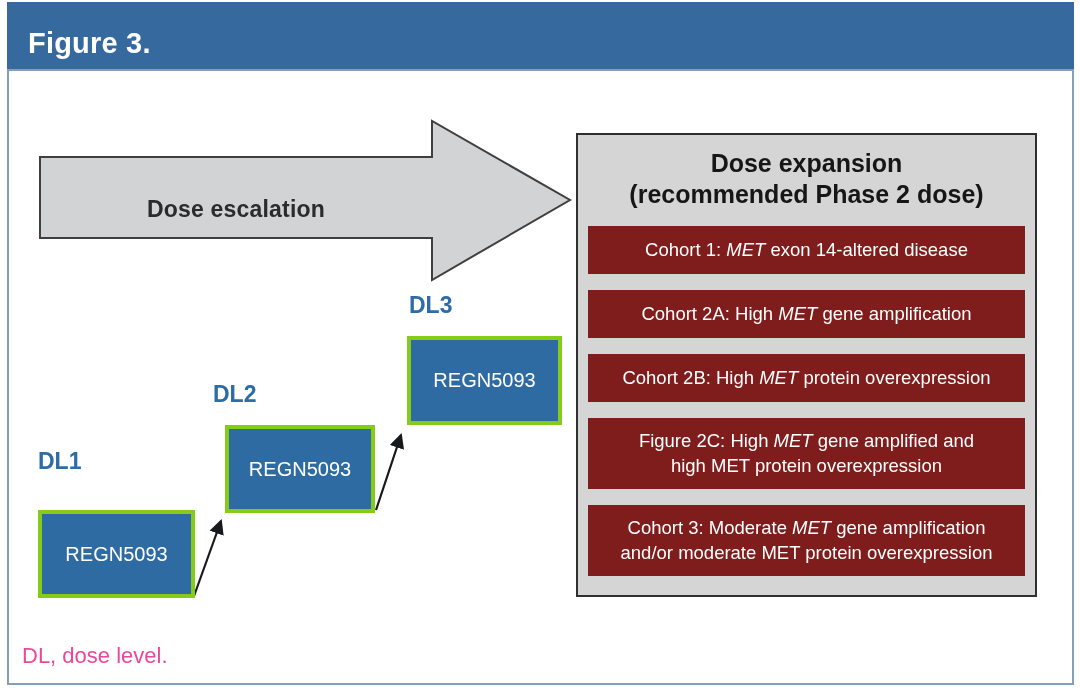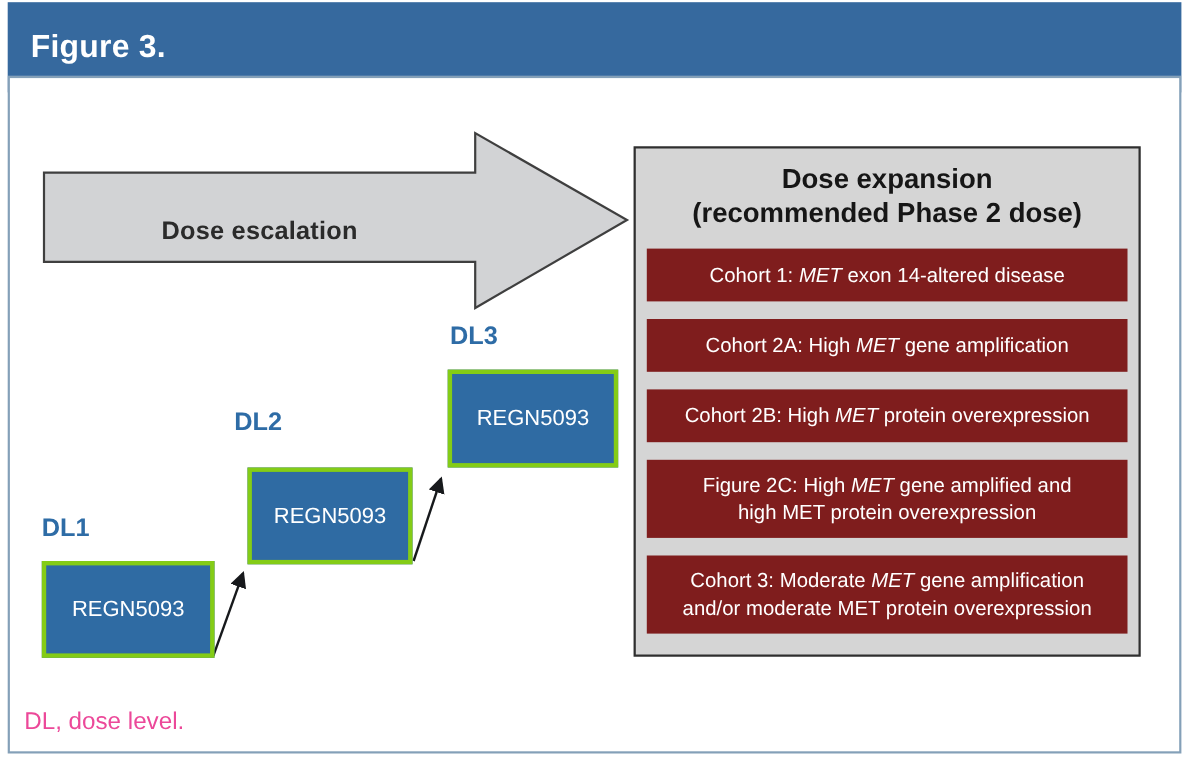--- a/index.html
+++ b/index.html
@@ -24,22 +24,22 @@
     font-weight:700; font-size:23px; color:#2b2b2b; letter-spacing:.2px;
   }
   .dose-box {
     position:absolute; background:#2f6ba3; border:4px solid #84cc16; box-sizing:border-box;
     display:flex; align-items:center; justify-content:center; color:#ffffff; font-size:20px;
   }
   .dl1-box { left:38px;  top:510px; width:157px; height:88px; }
   .dl2-box { left:225px; top:425px; width:150px; height:88px; }
   .dl3-box { left:407px; top:336px; width:155px; height:89px; }
   .dl-label { position:absolute; font-weight:700; font-size:23px; color:#2e6ca6; }
-  .dl1-label { left:38px;  top:466px; }
-  .dl2-label { left:213px; top:370px; }
+  .dl1-label { left:38px;  top:448px; }
+  .dl2-label { left:213px; top:381px; }
   .dl3-label { left:409px; top:292px; }
   .expansion-panel {
     position:absolute; left:576px; top:133px; width:461px; height:464px;
     background:#d5d5d5; border:2px solid #2f2f2f; box-sizing:border-box;
     display:flex; flex-direction:column; padding:13px 10px 2px;
   }
   .expansion-title {
     text-align:center; font-weight:700; font-size:25px; line-height:1.24;
     color:#161616; margin-bottom:16px;
   }

